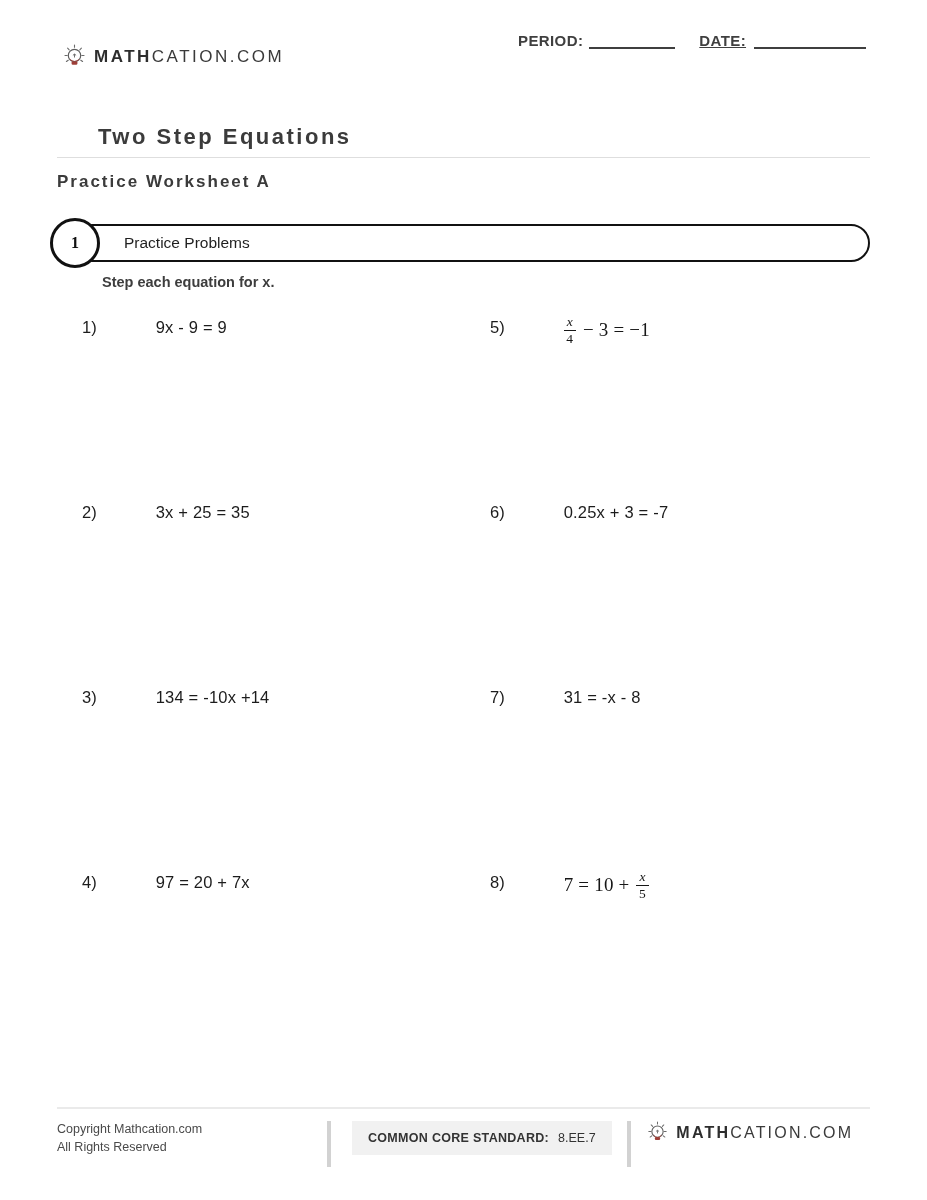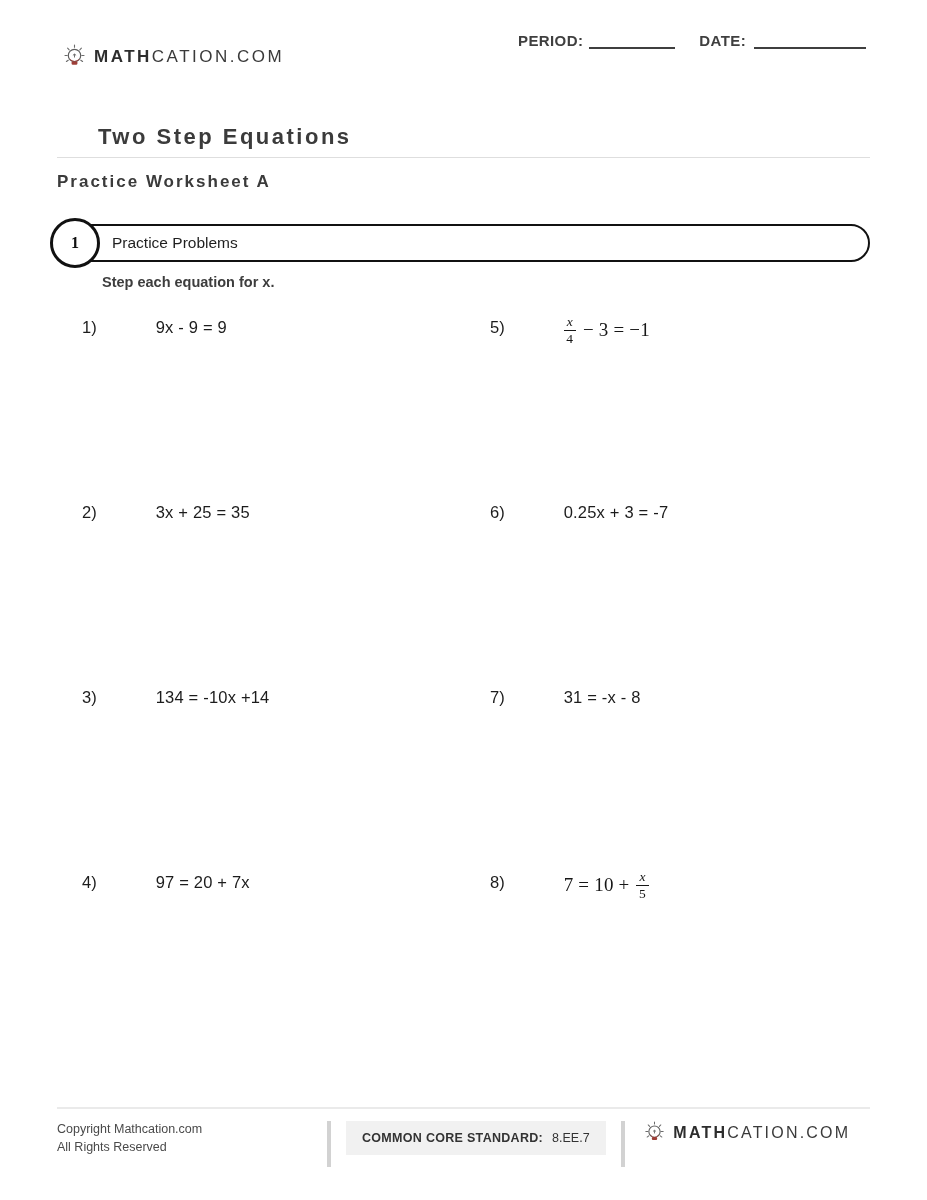--- a/index.html
+++ b/index.html
@@ -14,49 +14,49 @@
   .logo-text { font-size:17px; letter-spacing:2.5px; color:#2d2d2d; white-space:nowrap; }
   .logo-text .heavy { font-weight:700; }
   .logo-text .light { font-weight:400; color:#3a3a3a; }
   .fields { width:352px; font-weight:700; color:#3f3f3f; font-size:15px; padding-top:4px; }
   .frow { display:flex; align-items:flex-end; }
   .frow + .frow { margin-top:13px; }
   .flabel { letter-spacing:0.4px; white-space:nowrap; }
   .fline { border-bottom:2px solid #3f3f3f; height:17px; }
   .name-line { flex:1; margin-left:8px; }
   .period-line { width:86px; margin-left:6px; }
-  .date-label { margin-left:24px; }
+  .date-label { margin-left:24px;text-decoration:underline; }
   .date-line { width:112px; margin-left:8px; }
 
   
   .title { position:absolute; top:124px; left:57px; font-size:22px; font-weight:700; letter-spacing:2.5px; color:#3b3b3b;margin-left:41px; }
   .hr1 { position:absolute; top:157px; left:57px; right:57px; border-top:1px solid #dedede; }
   .subtitle { position:absolute; top:172px; left:57px; font-size:17px; font-weight:700; letter-spacing:2px; color:#3b3b3b; }
 
   
   .section-header { position:absolute; top:218px; left:50px; right:57px; height:50px; }
-  .pill { position:absolute; left:12px; right:0; top:6px; height:38px; border:2px solid #111; border-radius:20px; background:#fff; display:flex; align-items:center; padding-left:48px; font-size:15.5px; color:#1f1f1f; }
+  .pill { position:absolute; left:24px; right:0; top:6px; height:38px; border:2px solid #111; border-radius:20px; background:#fff; display:flex; align-items:center; padding-left:48px; font-size:15.5px; color:#1f1f1f; }
   .circle { position:absolute; left:0; top:0; width:50px; height:50px; border:3.5px solid #111; border-radius:50%; background:#fff; display:flex; align-items:center; justify-content:center; font-family:"Liberation Serif", serif; font-weight:700; font-size:16px; color:#111; z-index:2; }
   .instructions { position:absolute; top:274px; left:102px; font-size:14.5px; font-weight:700; color:#3d3d3d; }
 
   
   .problems { position:absolute; top:318px; left:82px; right:40px; display:grid; grid-template-columns:408px 1fr; grid-auto-rows:185px; }
   .problem { display:flex; gap:11px; align-items:flex-start; font-size:16.5px; color:#1c1c1c; }
   .peq { letter-spacing:0.2px;margin-left:48px; }
   .peq.math { font-family:"Liberation Serif", serif; font-size:19px; display:inline-flex; align-items:center; gap:7px; margin-top:-4px; color:#161616; }
   .frac { display:inline-flex; flex-direction:column; align-items:center; font-size:13.5px; line-height:1.15; }
   .frac .fn { font-style:italic; border-bottom:1px solid #161616; padding:0 3px; }
   .frac .fd { padding:0 2px; }
 
   
   .footer-rule { position:absolute; top:1107px; left:57px; right:57px; border-top:2px solid #eaeaea; }
   .footer { position:absolute; top:1121px; left:57px; right:57px; display:flex; align-items:flex-start; }
   .copyright { flex:0 0 270px; font-size:12.5px; color:#4a4a4a; line-height:1.4; }
   .vbar { width:4px; height:46px; background:#d2d2d2; flex:0 0 auto; }
-  .standard-box { margin-left:15px; background:#f1f1f1; height:34px; display:flex; align-items:center; padding:0 16px; font-size:12.5px; color:#333; white-space:nowrap; }
+  .standard-box { margin-left:21px; background:#f1f1f1; height:34px; display:flex; align-items:center; padding:0 16px; font-size:12.5px; color:#333; white-space:nowrap; }
   .std-label { font-weight:700; letter-spacing:0.3px; }
   .std-value { margin-left:9px; }
   .bar2 { margin-left:15px; }
   .footer-logo-wrap { flex:1; display:flex; justify-content:center; }
   .footer-logo-wrap .logo-text { font-size:16px; letter-spacing:2.2px; }
   .bulb { display:inline-flex; }
 </style>
 </head>
 <body>
 

